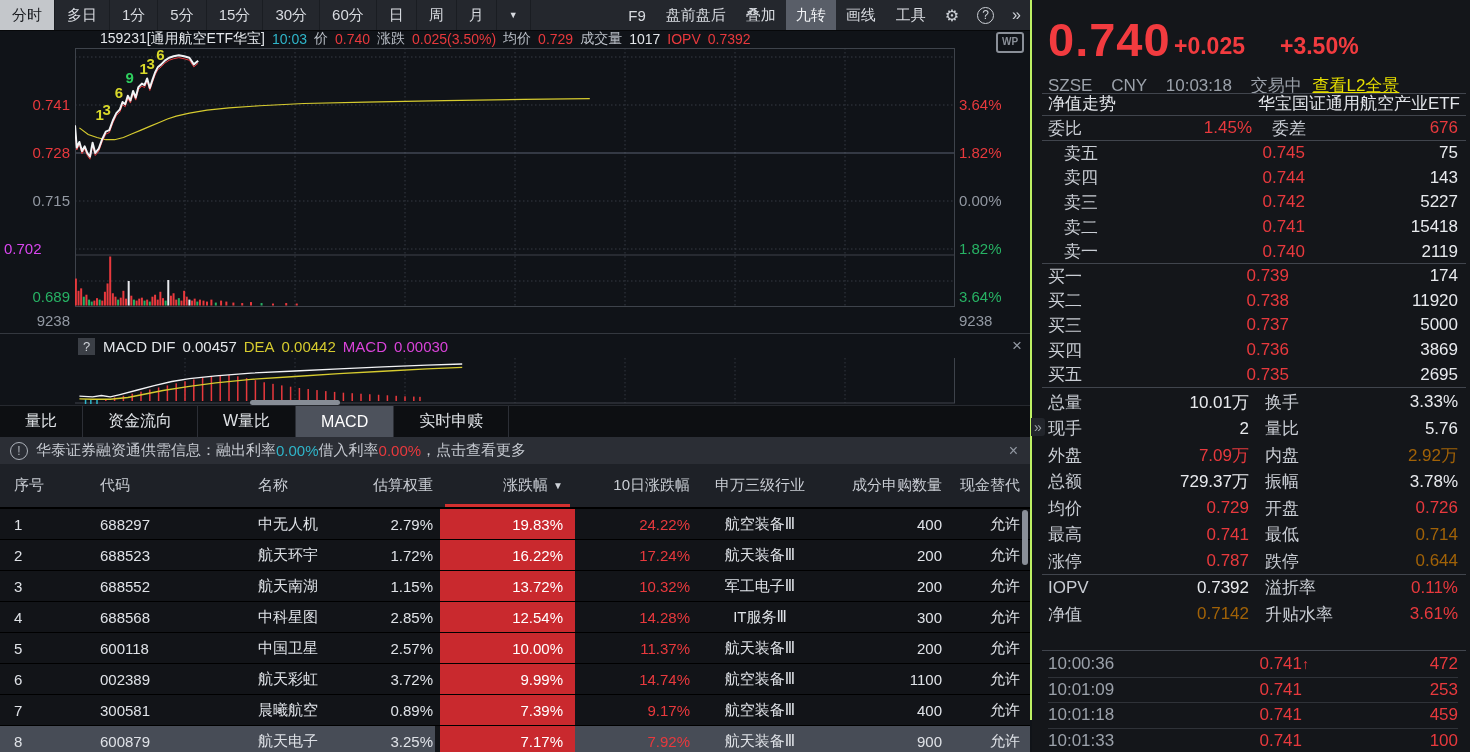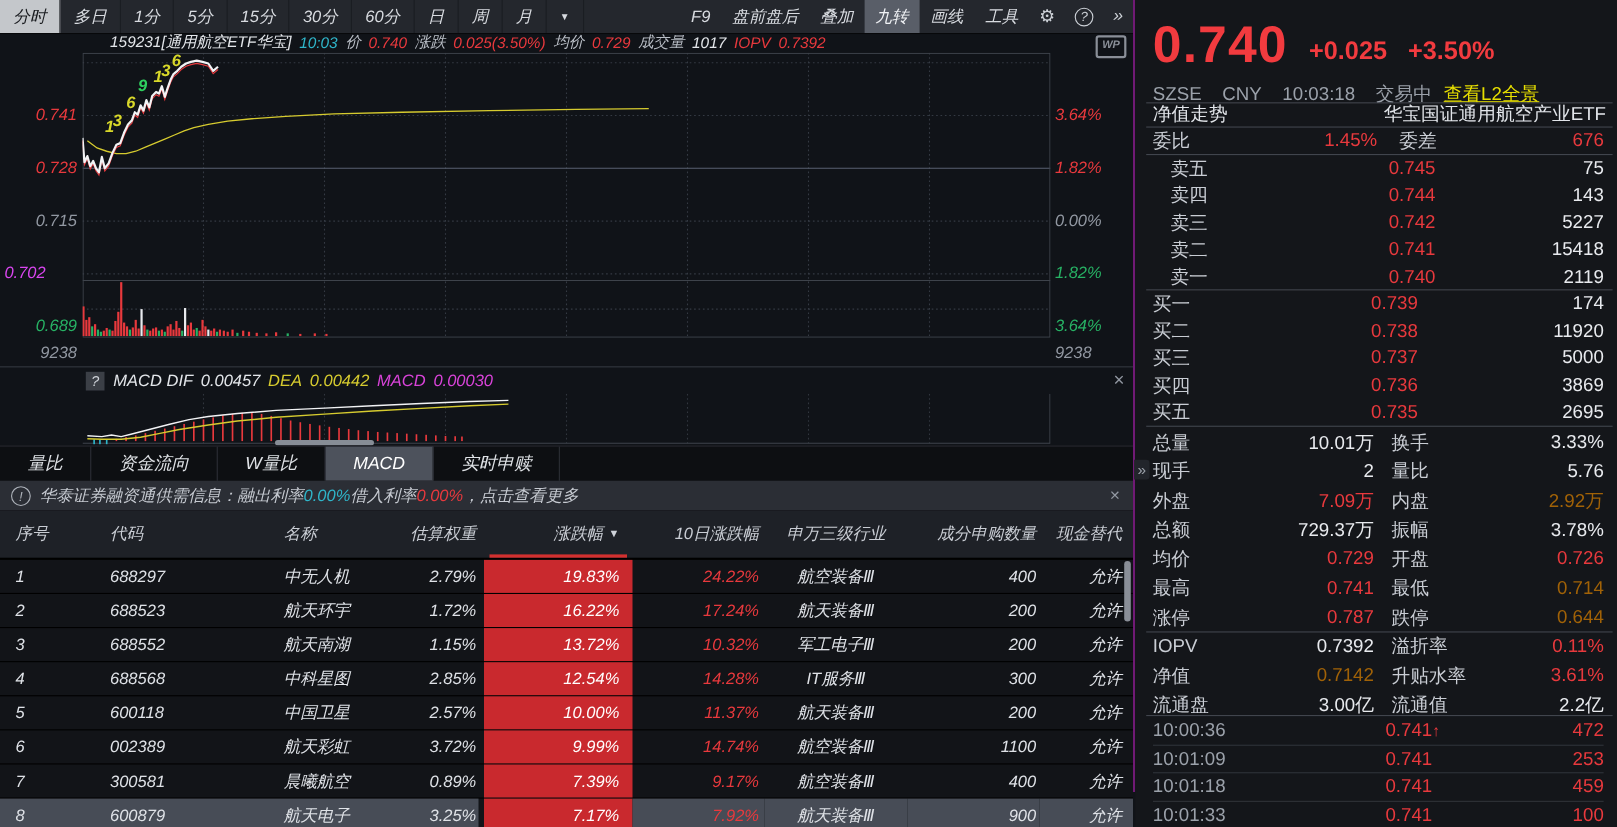--- a/index.html
+++ b/index.html
@@ -1,20 +1,20 @@
 <!DOCTYPE html>
 <html><head>
 <meta charset="utf-8">
 <style>
   html,body{margin:0;padding:0;background:#0c0e11;}
   body{width:1470px;height:752px;overflow:hidden;font-family:"Liberation Sans","DejaVu Sans",sans-serif;
        -webkit-font-smoothing:antialiased;color:#dfe2e7;position:relative;}
   #app{position:absolute;inset:0;background:#101318;}
   
-  #left{position:absolute;left:0;top:0;width:1030px;height:720px;background:#101318;border-right:2px solid #701a75;font-style:italic;}
+  #left{position:absolute;left:0;top:0;width:1030px;height:720px;background:#101318;border-right:2px solid #bef264;}
   #toolbar{position:absolute;left:0;top:0;width:1030px;height:30px;background:#24272d;display:flex;align-items:stretch;
            font-size:15px;color:#d8dbe0;border-bottom:1px solid #07080a;}
   .tb-item{display:flex;align-items:center;padding:0 12px;border-right:1px solid #1a1d22;cursor:default;white-space:nowrap;}
   .tb-item.sel-light{background:#c4c7cb;color:#17191d;}
   .tb-item.sel-dark{background:#595e68;color:#f0f2f5;}
   .tb-right{margin-left:auto;display:flex;}
   .tb-icon{display:flex;align-items:center;padding:0 9px;font-size:16px;color:#cdd1d7;}
   #chart-header{position:absolute;left:0;top:30px;width:1030px;height:18px;display:flex;align-items:center;
                 font-size:14px;padding-left:100px;box-sizing:border-box;white-space:nowrap;}
   #chart-header span{margin-right:7px;}
@@ -67,21 +67,21 @@
   .trow.selrow .td.c4{background:#c9292e;}
   #sort-bar{position:absolute;left:445px;bottom:0;width:125px;height:3px;background:#d3302f;}
   .hdr-caret{font-size:10px;color:#cfd3d9;margin-left:5px;}
   #tbl-thumb{position:absolute;right:2px;top:46px;width:6px;height:55px;background:#8a8f98;border-radius:3px;}
   
   #right{position:absolute;left:1032px;top:0;width:438px;height:752px;background:#14161a;font-size:17px;}
   #collapse-handle{position:absolute;left:1031px;top:418px;width:14px;height:18px;color:#9aa0a8;font-size:14px;
                    line-height:18px;text-align:center;background:#22252b;border-radius:0 3px 3px 0;}
   .rp-divider{position:absolute;left:10px;right:4px;height:1px;background:#41454d;}
   #rp-price{position:absolute;left:16px;top:12px;font-size:47px;font-weight:bold;color:#f23b3f;letter-spacing:1px;}
-  #rp-chg{position:absolute;left:158px;top:33px;font-size:23px;font-weight:bold;color:#f23b3f;}
+  #rp-chg{position:absolute;left:142px;top:33px;font-size:23px;font-weight:bold;color:#f23b3f;}
   #rp-chgpct{position:absolute;left:248px;top:33px;font-size:23px;font-weight:bold;color:#f23b3f;}
   #rp-info{position:absolute;left:16px;top:74px;font-size:17px;color:#9ba1aa;white-space:nowrap;}
   #rp-info .sp{margin-right:14px;}
   #rp-l2{color:#e6de00;text-decoration:underline;margin-left:6px;}
   #rp-nav{position:absolute;left:16px;right:10px;top:92px;height:24px;display:flex;justify-content:space-between;color:#e2e5ea;}
   #rp-weibi{position:absolute;left:16px;right:12px;top:116px;height:24px;display:flex;align-items:center;}
   #rp-weibi .lab{color:#c9cdd4;width:64px;}
   #rp-weibi .v1{width:140px;text-align:right;color:#e8393d;}
   #rp-weibi .lab2{margin-left:20px;color:#c9cdd4;}
   #rp-weibi .v2{flex:1;text-align:right;color:#e8393d;}
@@ -583,26 +583,20 @@
           <span class="v1 vw">0.7392</span>
           <span class="lab2">溢折率</span>
           <span class="v2 vr">0.11%</span>
         </div>
         <div class="stat-row">
           <span class="lab">净值</span>
           <span class="v1 vg">0.7142</span>
           <span class="lab2">升贴水率</span>
           <span class="v2 vr">3.61%</span>
         </div>
-        <div class="stat-row">
-          <span class="lab">流通盘</span>
-          <span class="v1 vw">3.00亿</span>
-          <span class="lab2">流通值</span>
-          <span class="v2 vw">2.2亿</span>
-        </div>
       </div>
     <div class="rp-divider" style="top:574px"></div>
     <div class="rp-divider" style="top:650px"></div>
     <div id="rp-ticks">
         <div class="tick-row">
           <span class="tm">10:00:36</span>
           <span class="prc">0.741</span>
           <span class="arr">↑</span>
           <span class="vol">472</span>
         </div>

